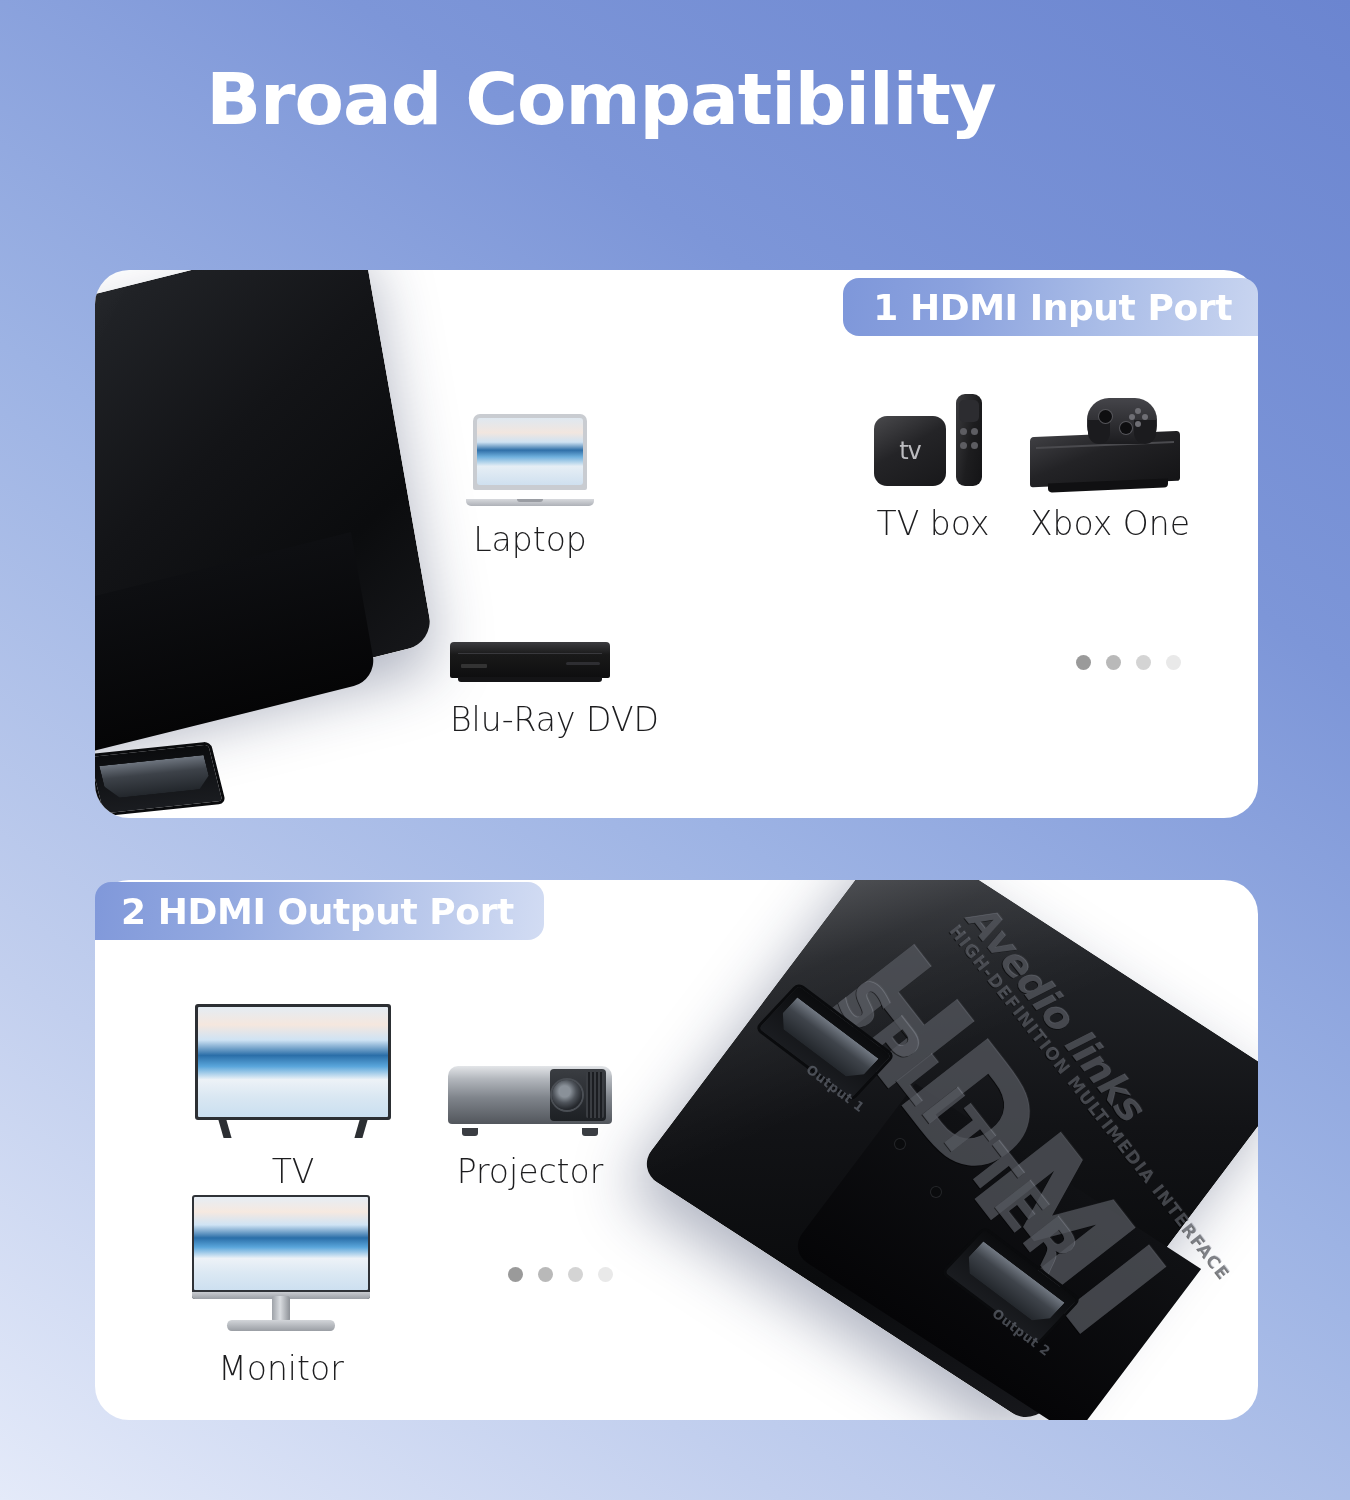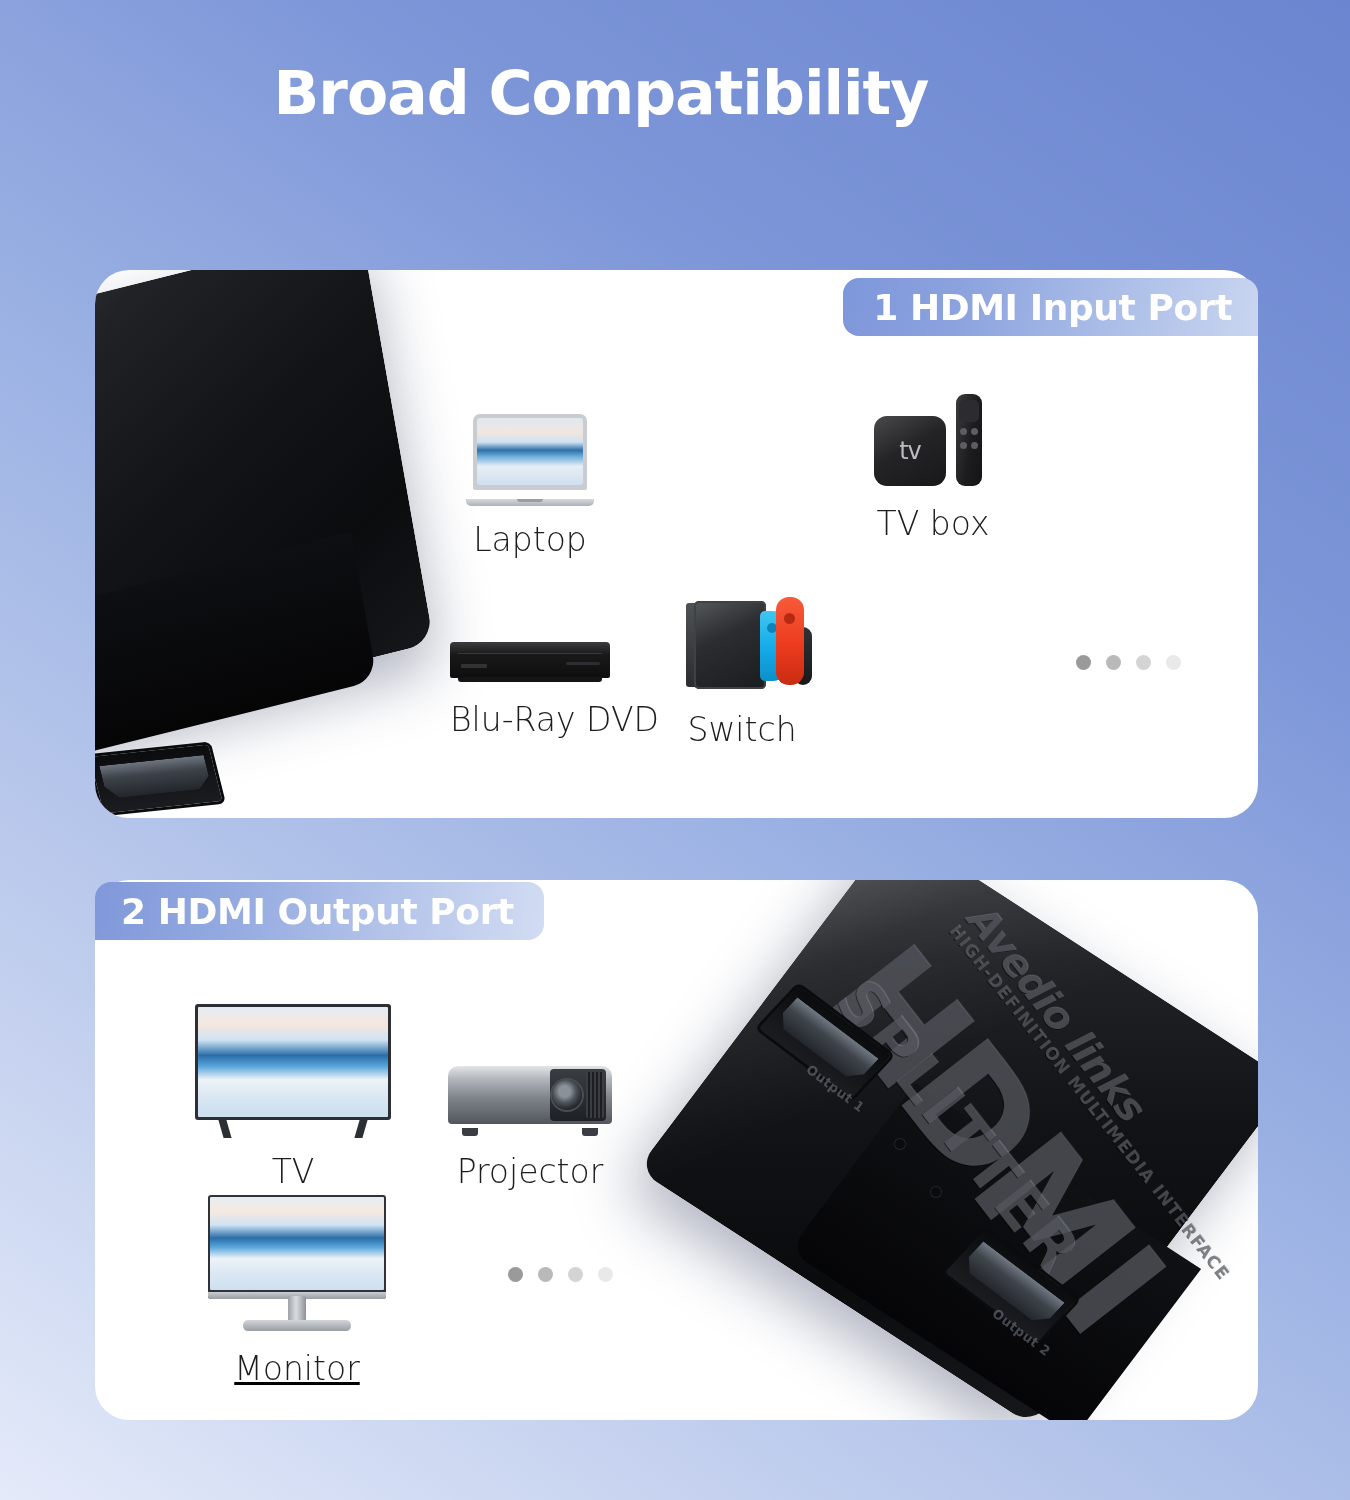--- a/index.html
+++ b/index.html
@@ -17,21 +17,21 @@
     position:absolute; inset:0;
     background: linear-gradient(34deg, #e4eaf9 0%, #c2cfee 22%, #9db3e4 48%, #7d96d8 72%, #6b85d0 100%);
     z-index:0;
   }
   .page{ position:absolute; inset:0; z-index:1; }
 
   
   .title{
     position:absolute; top:62px; left:0; width:1202px;
     text-align:center;
-    font-size:60px;
+    font-size:72px;
     font-weight:800;
     letter-spacing:-1px;
     color:#ffffff;
     font-family:"DejaVu Sans", sans-serif;
     line-height:1.05;
   }
 
   
   .panel{
     position:absolute;
@@ -500,51 +500,56 @@
             <div class="b1"></div>
             <div class="b2"></div>
             <div class="b3"></div>
             <div class="b4"></div>
           </div>
       </div>
     </div>
     <div class="lbl">TV box</div>
   </div>
 
+  <div class="item" style="left:1030px; top:396px; width:150px;">
+    <div class="art" style="height:94px;">
+      <div class="xbox">
+        <div class="body"></div>
+          <div class="shadow"></div>
+        <div class="pad">
+          <div class="sh"></div>
+            <div class="gl"></div>
+            <div class="gr"></div>
+          <div class="st"></div>
+            <div class="st2"></div>
+          <div class="abxy">
+              <i></i>
+              <i></i>
+              <i></i>
+              <i></i>
+            </div>
+        </div>
+      </div>
+    </div>
+    <div class="lbl">Xbox One</div>
+  </div>
 
   <div class="item" style="left:450px; top:630px; width:160px;">
     <div class="art" style="height:56px;">
       <div class="bluray">
         <div class="body">
             <div class="tray"></div>
             <div class="logo"></div>
           </div>
         <div class="feet"></div>
       </div>
     </div>
     <div class="lbl">Blu-Ray DVD</div>
   </div>
 
-  <div class="item" style="left:672px; top:588px; width:140px;">
-    <div class="art" style="height:108px;">
-      <div class="nsw">
-        <div class="kick"></div>
-          <div class="screen"></div>
-        <div class="jcL">
-            <i></i>
-          </div>
-          <div class="mid"></div>
-        <div class="jcRb"></div>
-          <div class="jcR">
-            <i></i>
-          </div>
-      </div>
-    </div>
-    <div class="lbl">Switch</div>
-  </div>
 
 
   <div class="dots" style="left:1076px; top:655px;">
     <i></i>
       <i></i>
       <i></i>
       <i></i>
   </div>
 
   <div class="panel" id="panel-output"></div>
@@ -590,21 +595,21 @@
           <div class="dark"></div>
           <div class="vent"></div>
           <div class="lens"></div>
         <div class="ftL"></div>
           <div class="ftR"></div>
       </div>
     </div>
     <div class="lbl">Projector</div>
   </div>
 
-  <div class="item" style="left:208px; top:1193px; width:178px;text-decoration:underline;">
+  <div class="item" style="left:192px; top:1193px; width:178px;">
     <div class="art" style="height:142px;">
       <div class="mon">
         <div class="frame">
             <div class="scr"></div>
           </div>
         <div class="chin"></div>
           <div class="neck"></div>
           <div class="foot"></div>
       </div>
     </div>

